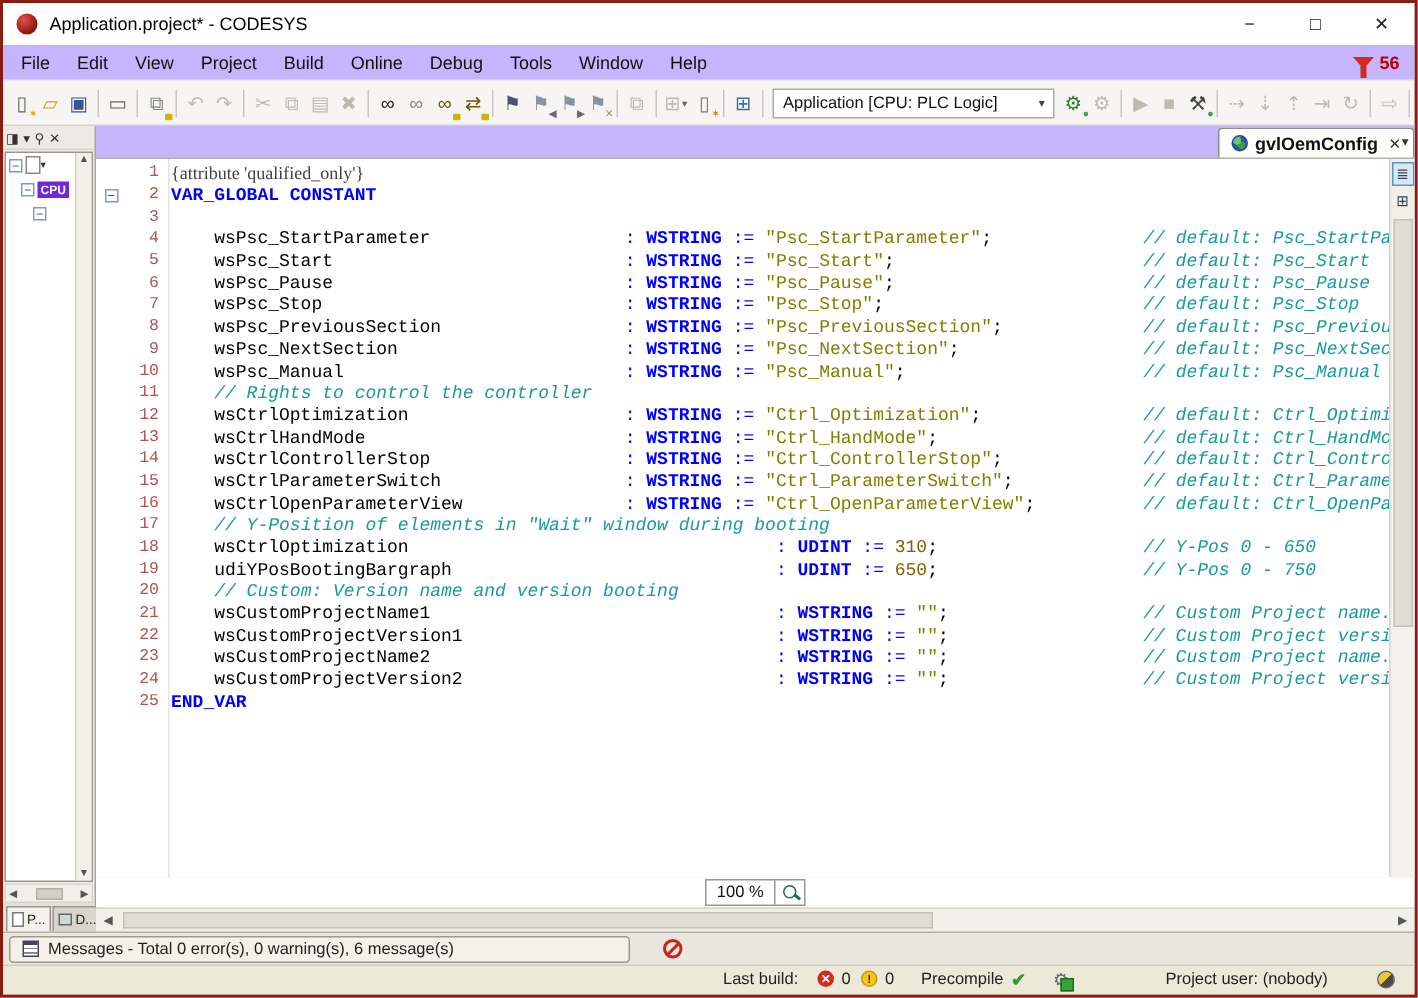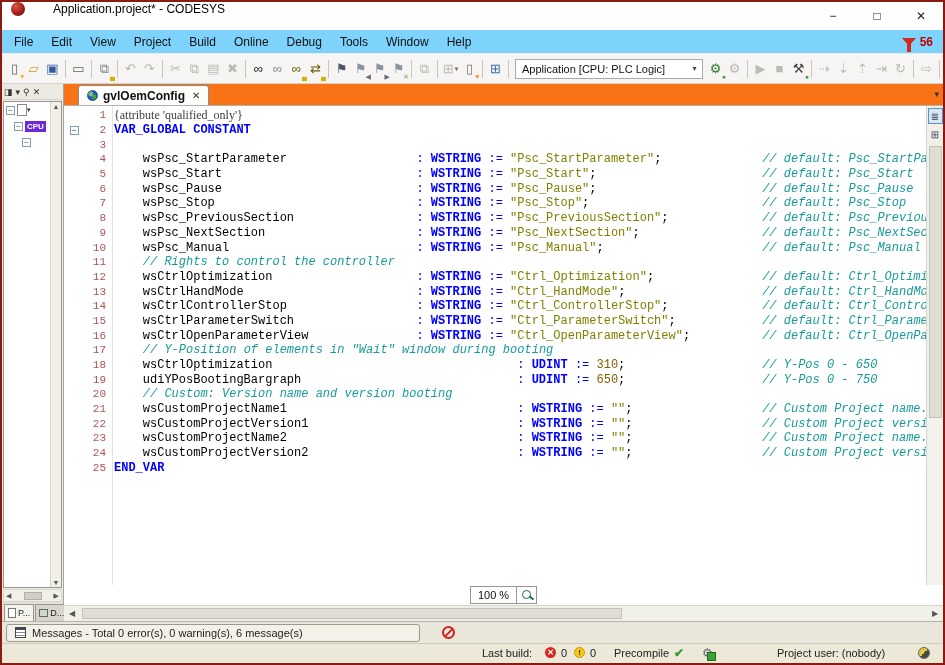--- a/index.html
+++ b/index.html
@@ -4,29 +4,29 @@
 <style>
   * { margin:0; padding:0; box-sizing:border-box; }
   html,body { background:#444; }
   body { font-family:"Liberation Sans", sans-serif; }
   #window {
     width:945px; height:665px; background:#f0efe9;
     border:2px solid #8b1a10; position:relative; overflow:hidden;
     display:flex; flex-direction:column;
   }
   
-  .titlebar { height:28px; background:#ffffff; display:flex; flex:0 0 auto;gap:20px; }
+  .titlebar { height:28px; background:#ffffff; display:flex; align-items:center; flex:0 0 auto; }
   .app-icon { width:14px; height:14px; border-radius:50%;
     background:radial-gradient(circle at 35% 30%, #e0524a, #8d150d 70%); margin:0 8px 0 9px; }
   .title-text { font-size:12px; color:#000; }
   .win-btns { margin-left:auto; display:flex; height:100%; }
   .win-btn { width:44px; height:100%; display:flex; align-items:center; justify-content:center;
     font-size:12px; color:#222; cursor:default; }
   
-  .menubar { height:24px; background:#7dd3fc; display:flex; align-items:center; padding-left:3px;
+  .menubar { height:24px; background:#c4b5fd; display:flex; align-items:center; padding-left:3px;
     border-bottom:1px solid #eceae6; flex:0 0 auto; }
   .menu-item { font-size:12px; color:#111; padding:3px 9px; }
   .menu-badge { margin-left:auto; display:flex; align-items:center; gap:4px; padding-right:10px; }
   .funnel { width:0; height:0; border-left:7px solid transparent; border-right:7px solid transparent;
     border-top:8px solid #d42a1e; position:relative; }
   .funnel::after { content:""; position:absolute; left:-2px; top:-2px; width:4px; height:8px; background:#d42a1e; }
   .badge-num { color:#c00000; font-weight:bold; font-size:12px; }
   
   .toolbar { height:30px; background:#f6f5f3; border-bottom:1px solid #d5d2ca;
     display:flex; align-items:center; padding:0 3px; flex:0 0 auto; white-space:nowrap; overflow:hidden; }
@@ -60,22 +60,22 @@
     align-items:center; justify-content:space-between; font-size:7px; color:#555; padding:0 2px; margin:0 1px; }
   .sb-hthumb { width:18px; height:8px; background:#d2cfc6; border:1px solid #b2afa6; }
   .sb-tabs { height:19px; display:flex; align-items:flex-end; gap:1px; padding-left:2px; background:#e4e1d8; }
   .sb-tab { height:17px; display:flex; align-items:center; gap:2px; font-size:9px; color:#222;
     border:1px solid #9a978f; border-bottom:none; padding:0 3px; background:#d8d5cc; }
   .sb-tab.active { background:#f4f2ec; }
   .mini-page { width:8px; height:10px; background:#fff; border:1px solid #777; }
   .mini-dev { width:9px; height:8px; background:#cfd8cf; border:1px solid #666; }
   
   .editor { flex:1; display:flex; flex-direction:column; min-width:0; }
-  .tabstrip { height:22px; display:flex; align-items:flex-end; background:#f97316;
-    border-bottom:1px solid #b4b1a9; padding-left:14px; position:relative; }
+  .tabstrip { height:22px; display:flex; align-items:flex-end; background:#c4b5fd;
+    border-bottom:1px solid #b4b1a9; padding-left:14px; position:relative;justify-content:flex-end; }
   .etab { height:20px; background:#fdfdfb; border:1px solid #8f8c84; border-bottom:none;
     border-radius:3px 3px 0 0; display:flex; align-items:center; gap:5px; padding:0 8px; }
   .globe { width:11px; height:11px; border-radius:50%;
     background:radial-gradient(circle at 30% 30%, #6fc06f 0 30%, transparent 31%),
                radial-gradient(circle at 65% 65%, #3f9e3f 0 28%, transparent 29%),
                radial-gradient(circle at 50% 50%, #2d6fd0, #1b4c9c); border:1px solid #1b4c9c; }
   .etab .tl { font-size:12px; font-weight:bold; color:#111; }
   .etab .tx { font-size:10px; color:#333; margin-left:2px; }
   .strip-dd { position:absolute; right:4px; top:5px; font-size:9px; color:#333; }
   .code-wrap { flex:1; display:flex; min-height:0; background:#fff; }

